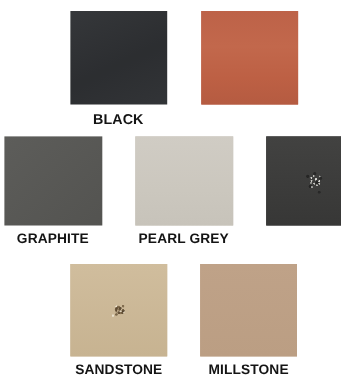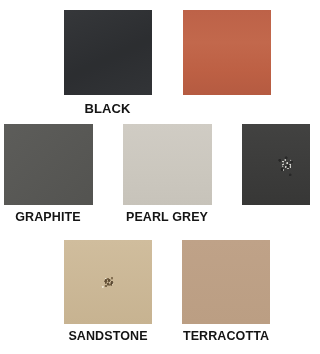--- a/index.html
+++ b/index.html
@@ -206,18 +206,18 @@
   <div class="swatch-row" id="row-3">
 
     <div class="swatch-cell">
       <span class="chip finish-sandstone"></span>
       <span class="swatch-label">SANDSTONE</span>
     </div>
 
 
     <div class="swatch-cell">
       <span class="chip finish-cappuccino"></span>
-      <span class="swatch-label">TERRACOTTA</span>
+      <span class="swatch-label">MILLSTONE</span>
     </div>
 
   </div>
 
 </div>
 
 </body></html>

